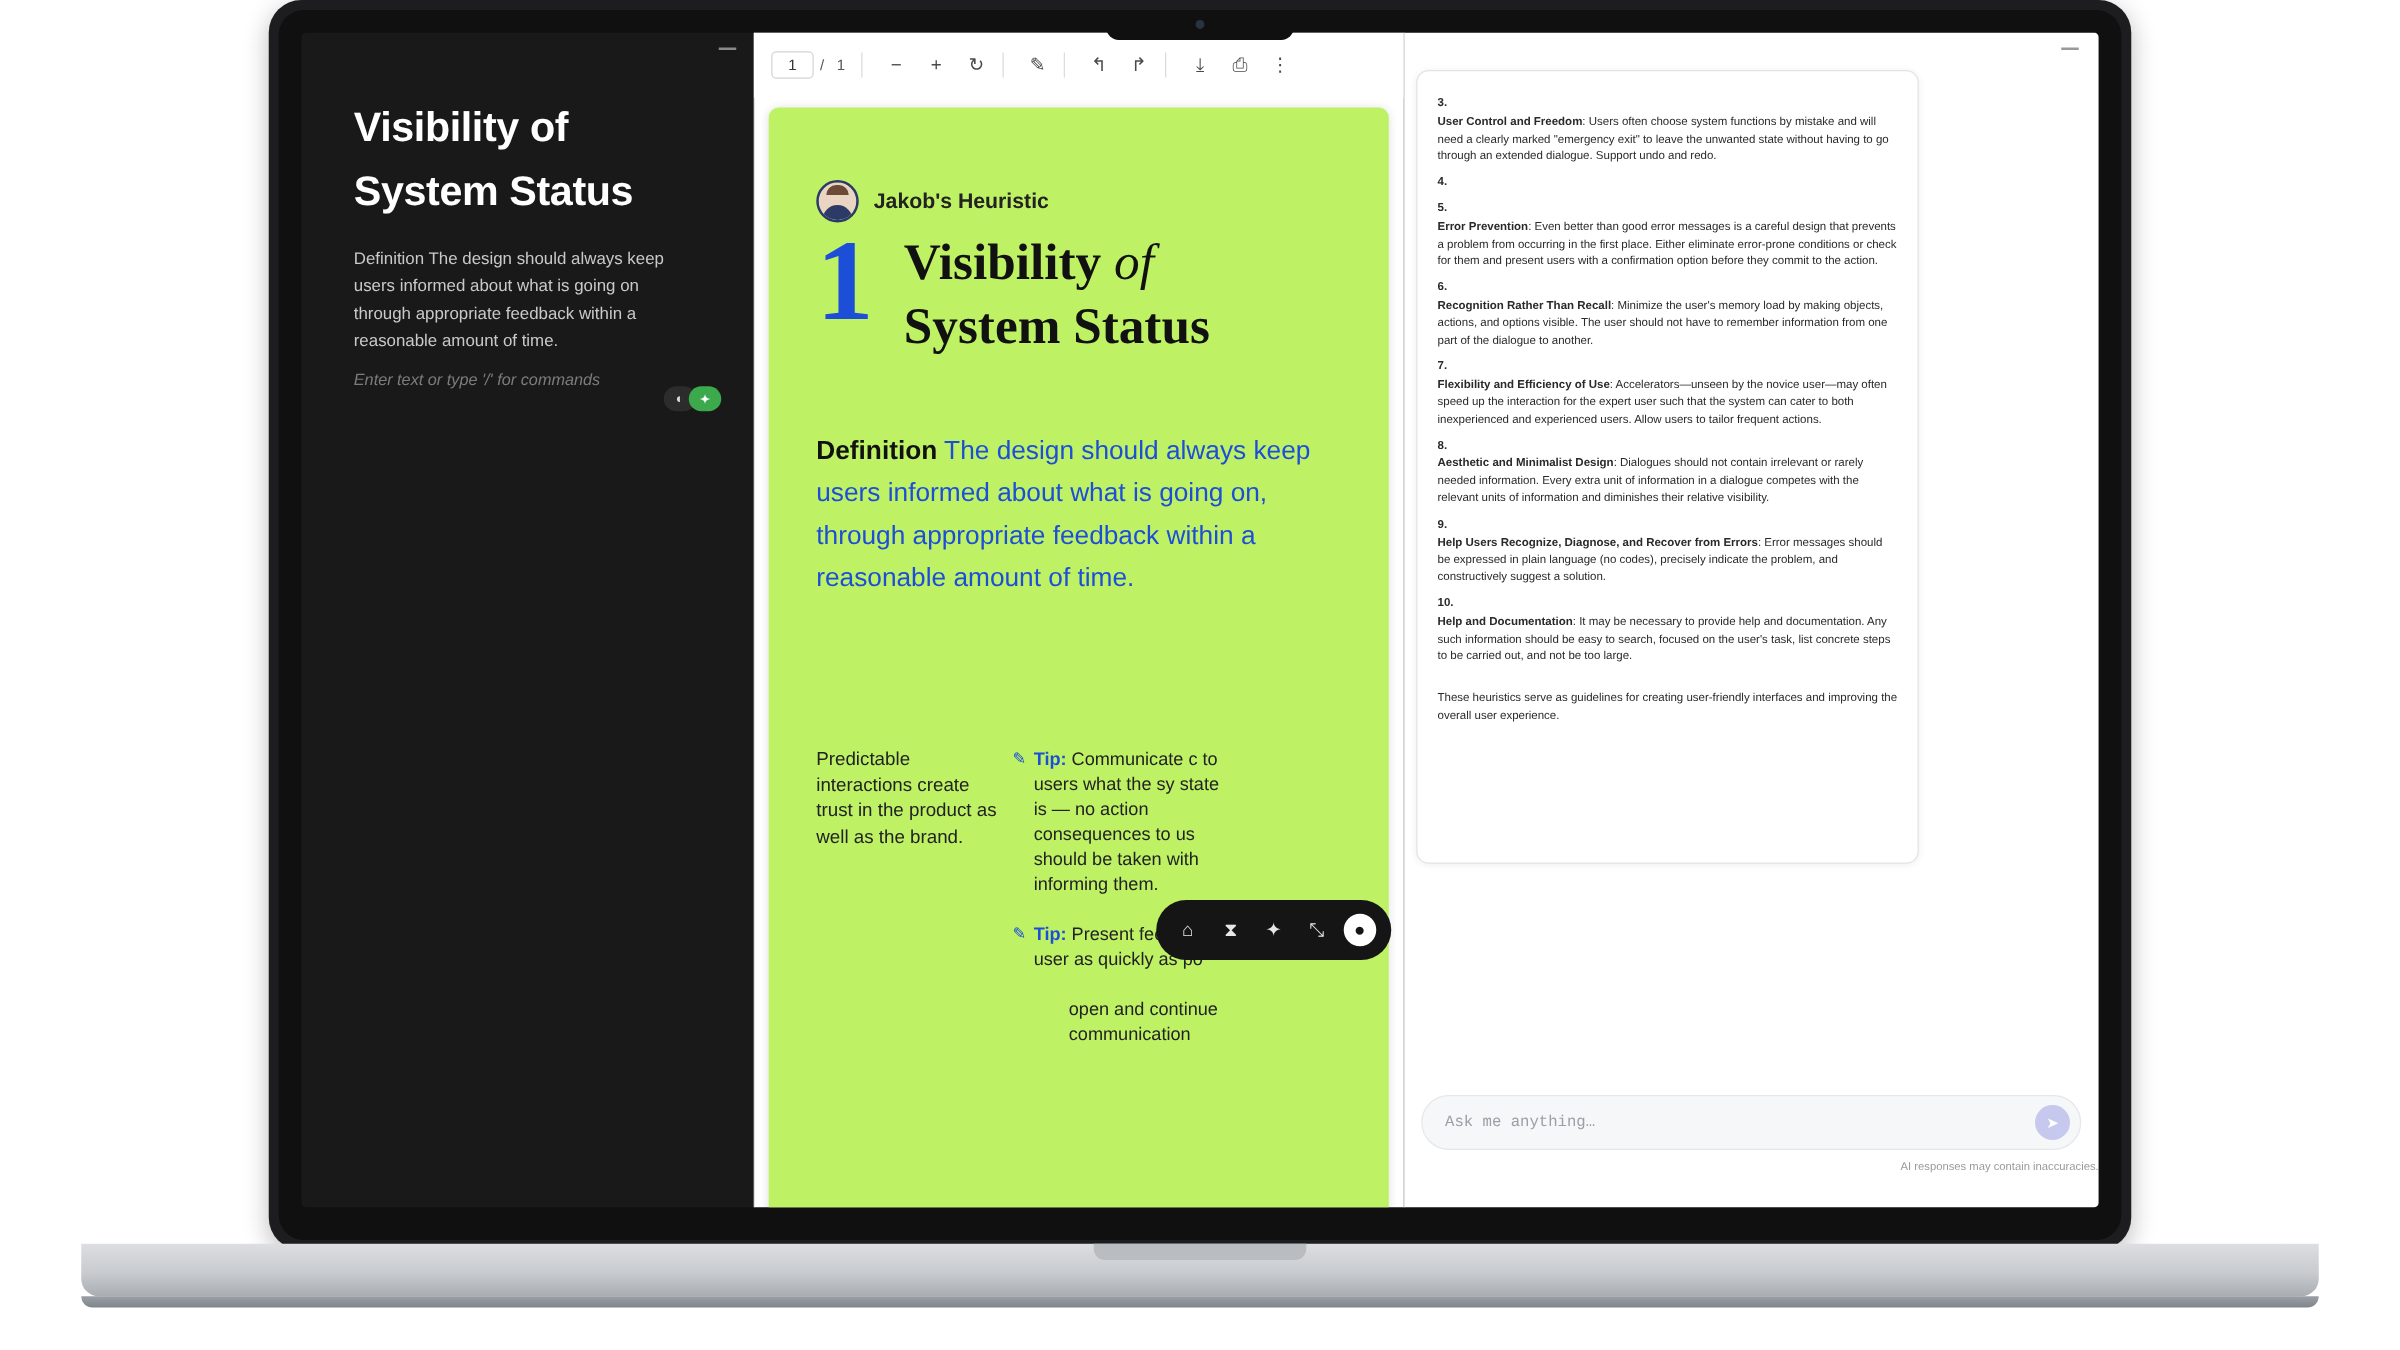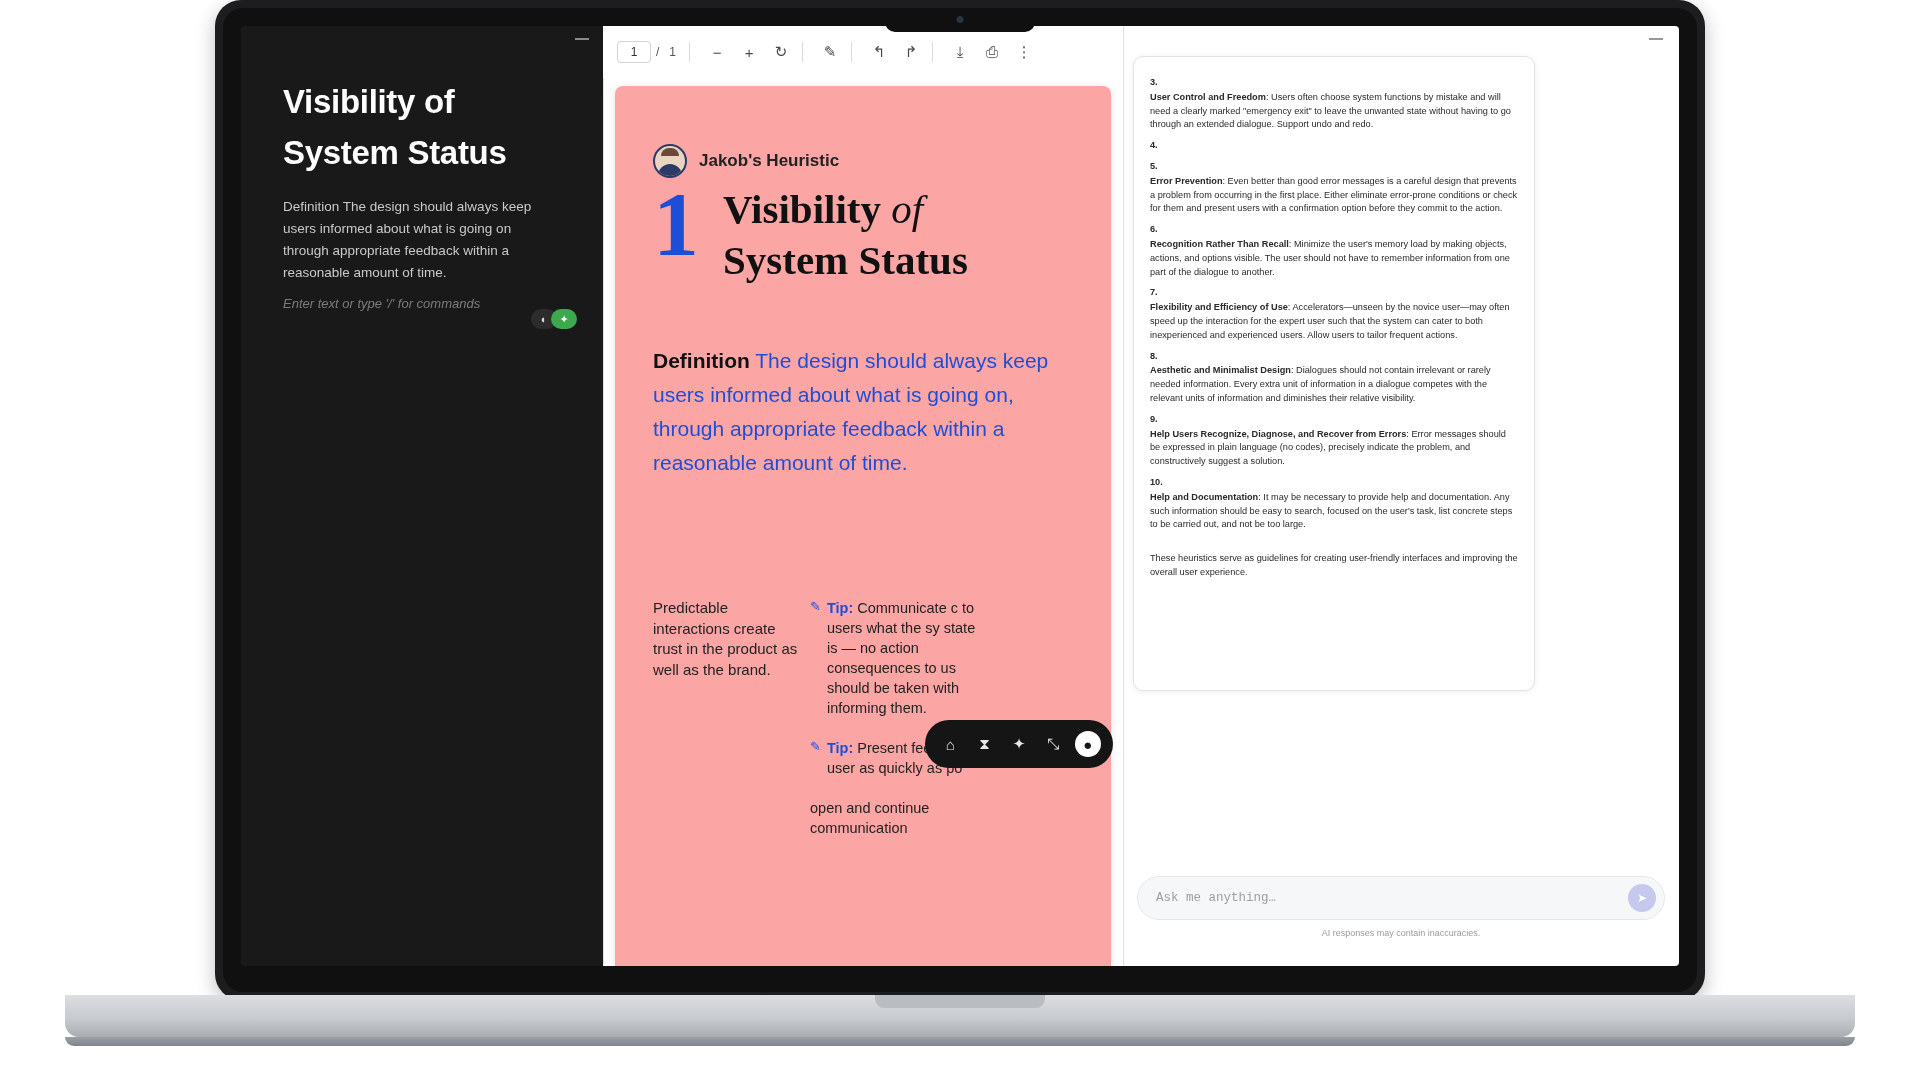--- a/index.html
+++ b/index.html
@@ -209,21 +209,21 @@
     background: #dcdcdc;
     margin: 0 8px;
   }
 
   .slide {
     position: absolute;
     left: 12px;
     top: 60px;
     width: 496px;
     height: 900px;
-    background: #fca5a5;
+    background: #bef264;
     border-radius: 8px;
     box-shadow: 0 1px 8px rgba(0,0,0,0.12);
     overflow: hidden;
   }
   .slide-header {
     position: absolute;
     left: 38px; top: 58px;
     display: flex; align-items: center;
   }
   .avatar {
@@ -406,21 +406,21 @@
     display: flex;
     align-items: center;
     justify-content: center;
     font-size: 12px;
   }
   .chat-disclaimer {
     position: absolute;
     bottom: 28px;
     left: 0;
     width: 556px;
-    text-align: center;
+    text-align: right;
     font-size: 9px;
     color: #9a9a9a;
   }
 
   .divider-v {
     position: absolute;
     top: 0;
     width: 1px;
     height: 940px;
     background: #e0e0e0;
@@ -491,21 +491,21 @@
 
           <div class="col-right">
             <div class="tip-row">
               <span class="tip-pen">✎</span>
               <span><span class="tip-word">Tip:</span><span> Communicate c to users what the sy state is — no action consequences to us should be taken with informing them.</span></span>
             </div>
             <div class="tip-row">
               <span class="tip-pen">✎</span>
               <span><span class="tip-word">Tip:</span><span> Present feedbac user as quickly as po</span></span>
             </div>
-            <div style="font-size:14.5px;color:#222;">open and continue communication</div>
+            <div style="font-size:14.5px;color:#222;margin-left:45px;">open and continue communication</div>
           </div>
         </div>
 
         <div class="dock">
           <div class="dock-icon">⌂</div>
           <div class="dock-icon">⧗</div>
           <div class="dock-icon">✦</div>
           <div class="dock-icon">⤡</div>
           <div class="dock-icon active">●</div>
         </div>

